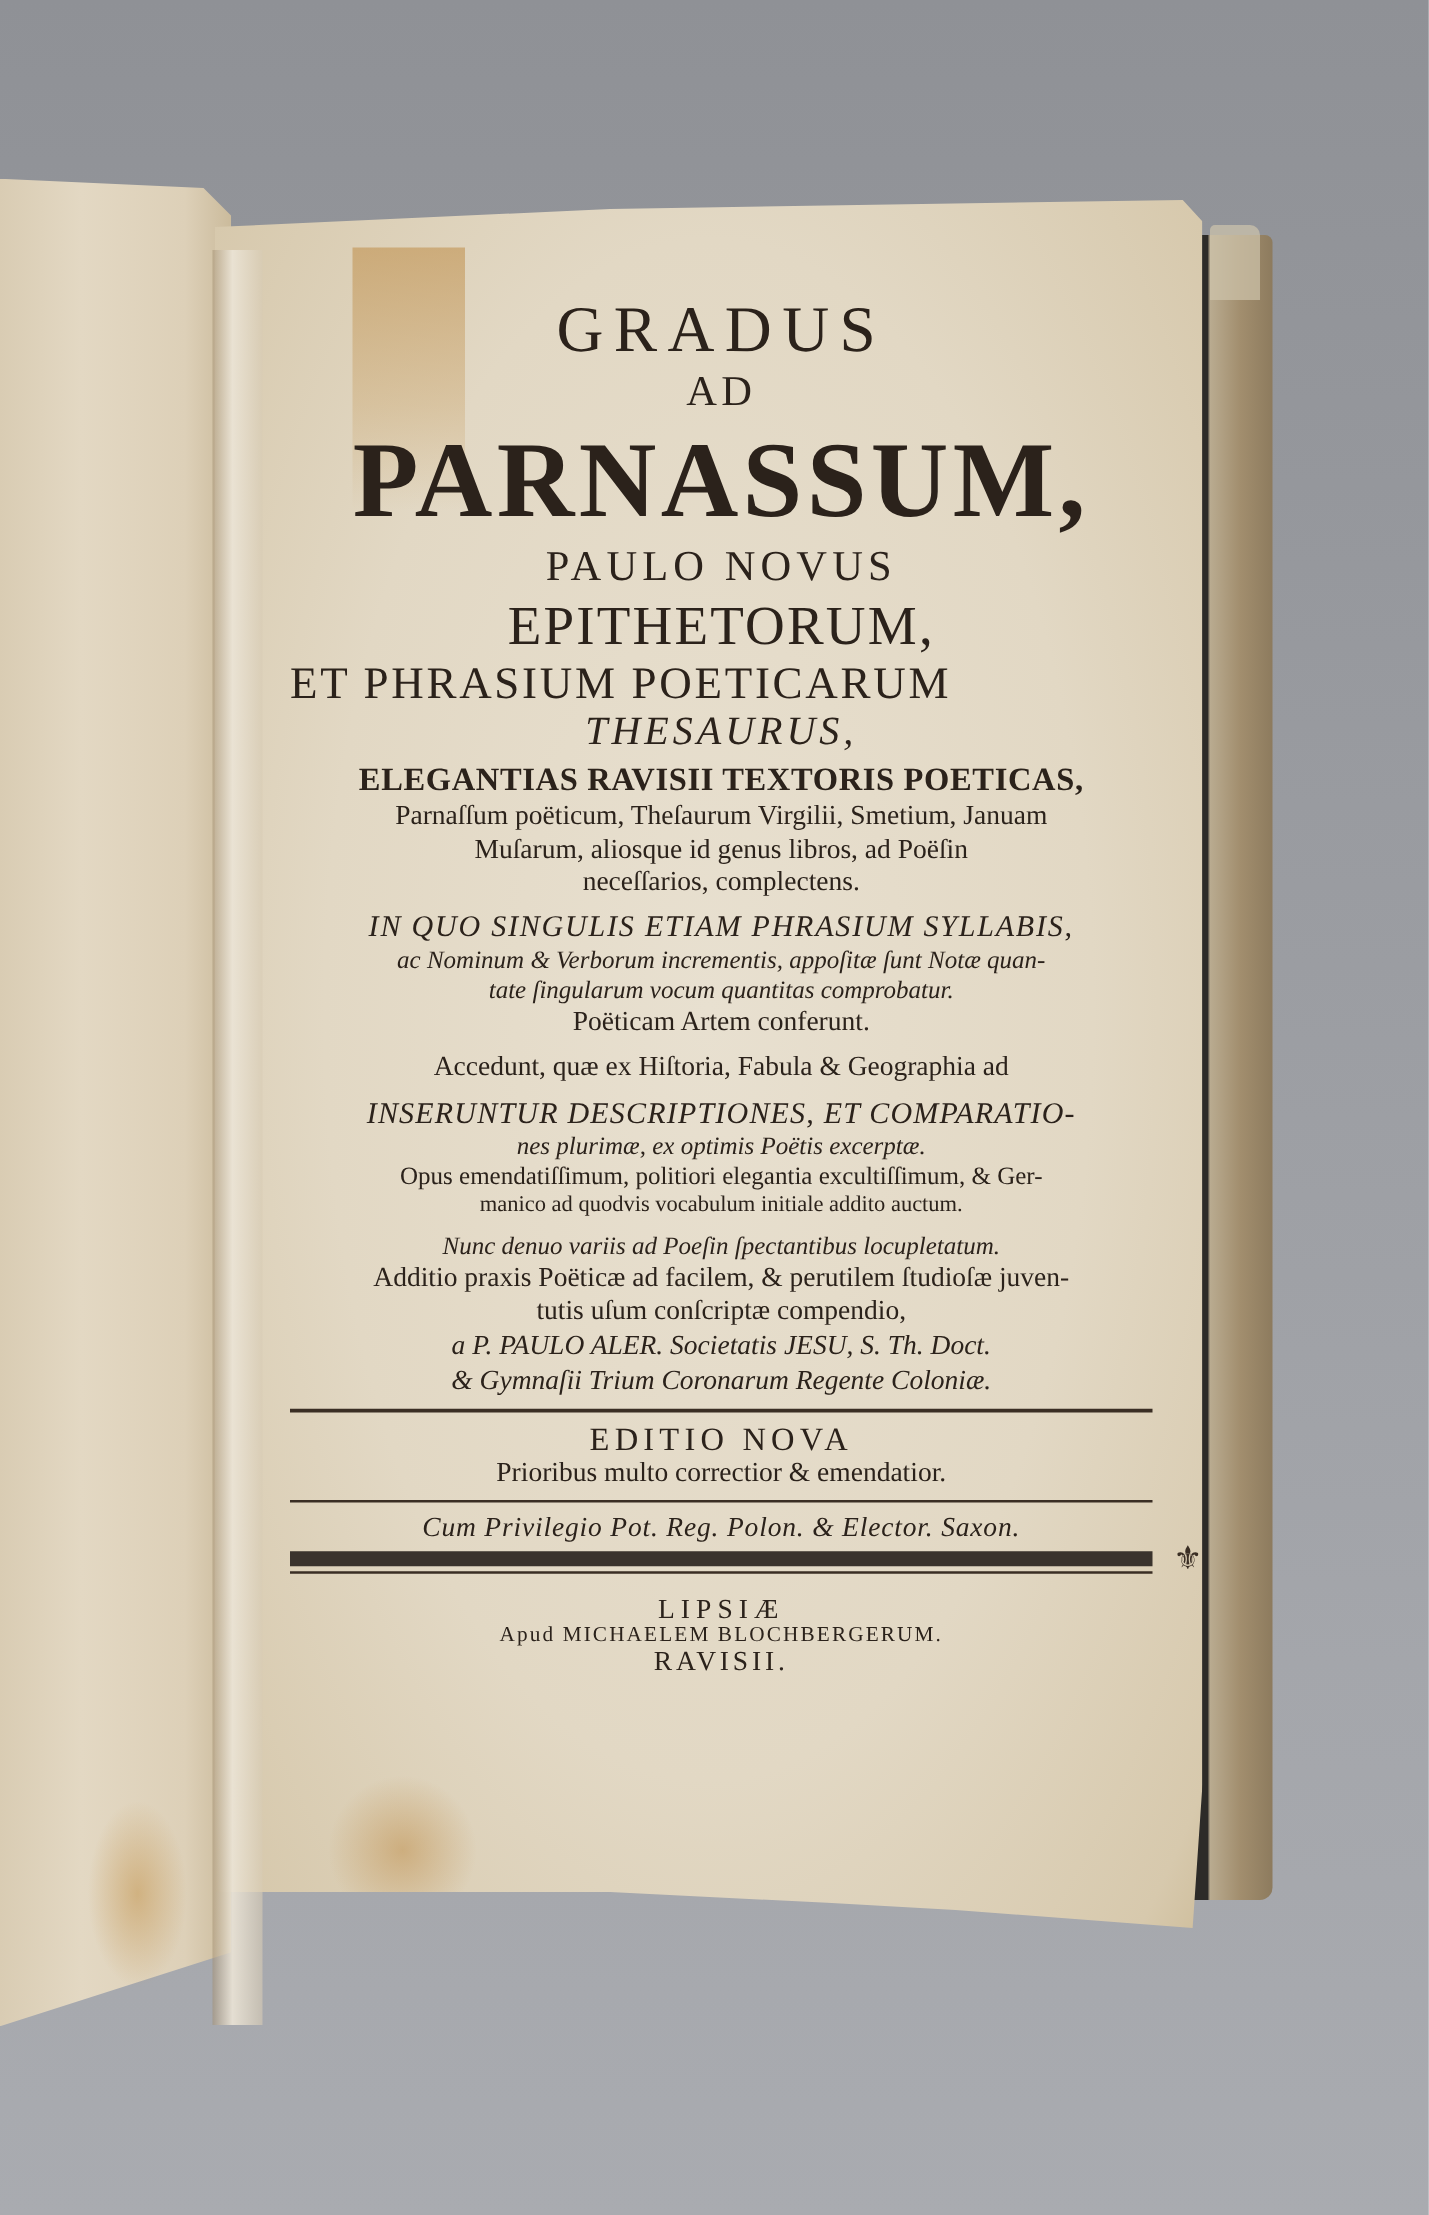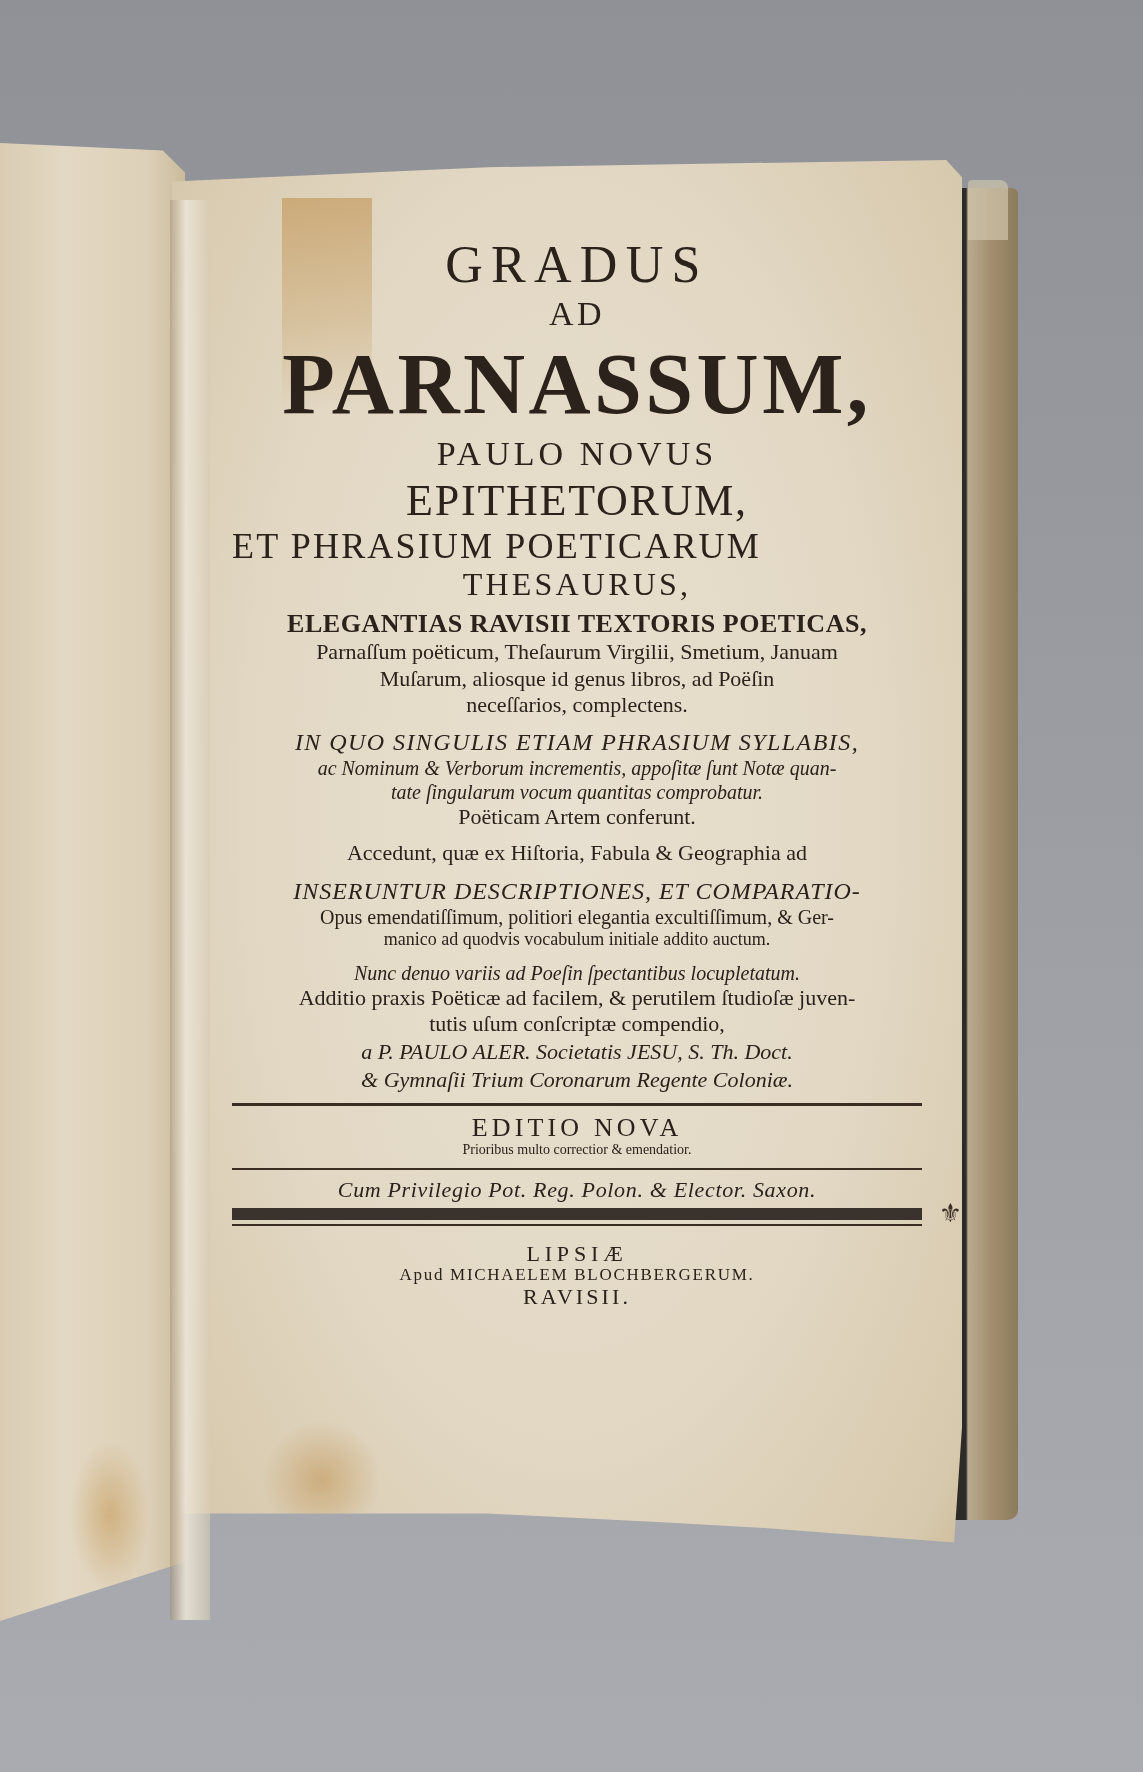--- a/index.html
+++ b/index.html
@@ -49,21 +49,21 @@
   .stain-bottom {
     position:absolute; left:90px; top:1260px; width:120px; height:120px;
     background: radial-gradient(ellipse at center, rgba(190,140,70,.5), rgba(190,140,70,0) 70%);
   }
 
   .content {
     position:absolute; left:232px; top:200px; width:690px;
     color:#2b221b; text-align:center;
   }
   .line { display:block; white-space:nowrap; line-height:1.1; }
-  .it { }
+  .it { font-style:italic; }
 
   .l-gradus   { font-size:52px; letter-spacing:0.16em; margin-top:36px; }
   .l-ad       { font-size:34px; letter-spacing:0.1em; margin-top:2px; }
   .l-parnassum{ font-size:86px; font-weight:bold; letter-spacing:0.04em; margin-top:4px; }
   .l-sive     { font-size:34px; letter-spacing:0.12em; margin-top:4px; }
   .l-synon    { font-size:68px; font-weight:bold; letter-spacing:0.005em; margin-top:2px; }
   .l-epith    { font-size:44px; letter-spacing:0.04em; margin-top:4px; }
   .l-et       { font-size:36px; letter-spacing:0.06em; text-align:justify; margin-top:2px; }
   .l-thes     { font-size:32px; letter-spacing:0.1em; }
   .l-eleg     { font-size:26px; letter-spacing:0.02em; margin-top:8px; font-weight:bold; }
@@ -73,21 +73,21 @@
   .l-acced    { font-size:22px; margin-top:12px; }
   .l-inser    { font-size:24px; font-style:italic; letter-spacing:0.04em; margin-top:12px; }
   .l-opus     { font-size:20px; margin-top:2px; }
   .l-manico   { font-size:18px; margin-top:2px;font-family:Liberation Serif, serif; }
   .l-nunc     { font-size:20px; font-style:italic; margin-top:12px; }
   .l-author   { font-size:22px; font-style:italic; margin-top:4px; }
   .rule { height:3px; background:#3a2e24; margin:10px 0 8px 0; }
   .rule.thin { height:2px; }
   .rule.thick { height:12px; background:#3a332d; margin:6px 0 4px 0; }
   .l-editio   { font-size:26px; letter-spacing:0.16em; }
-  .l-prior    { font-size:14px; }
+  .l-prior    { font-size:22px; }
   .l-cum      { font-size:22px; font-style:italic; letter-spacing:0.03em; }
   .l-lipsiae  { font-size:22px; letter-spacing:0.22em; margin-top:16px; }
   .l-apud     { font-size:17px; letter-spacing:0.1em; margin-top:0; }
   .l-year     { font-size:22px; letter-spacing:0.14em; }
   .ornament   { position:absolute; right:-40px; font-size:26px; color:#3a2e24; }
   .rule-row { position:relative; }
 </style>
 </head>
 <body>
 
@@ -112,20 +112,21 @@
     <span class="line l-eleg">ELEGANTIAS RAVISII TEXTORIS POETICAS,</span>
     <span class="line l-small">Parnaſſum poëticum, Theſaurum Virgilii, Smetium, Januam</span>
     <span class="line l-small">Muſarum, aliosque id genus libros, ad Poëſin</span>
     <span class="line l-small">neceſſarios, complectens.</span>
     <span class="line l-inquo">IN QUO SINGULIS ETIAM PHRASIUM SYLLABIS,</span>
     <span class="line l-sm-it">ac Nominum &amp; Verborum incrementis, appoſitæ ſunt Notæ quan-</span>
     <span class="line l-sm-it">tate ſingularum vocum quantitas comprobatur.</span>
     <span class="line l-small">Poëticam Artem conferunt.</span>
     <span class="line l-acced">Accedunt, quæ ex Hiſtoria, Fabula &amp; Geographia ad</span>
     <span class="line l-inser">INSERUNTUR DESCRIPTIONES, ET COMPARATIO-</span>
+    <span class="line l-sm-it">nes plurimæ, ex optimis Poëtis excerptæ.</span>
     <span class="line l-opus">Opus emendatiſſimum, politiori elegantia excultiſſimum, &amp; Ger-</span>
     <span class="line l-manico">manico ad quodvis vocabulum initiale addito auctum.</span>
     <span class="line l-nunc">Nunc denuo variis ad Poeſin ſpectantibus locupletatum.</span>
     <span class="line l-small">Additio praxis Poëticæ ad facilem, &amp; perutilem ſtudioſæ juven-</span>
     <span class="line l-small">tutis uſum conſcriptæ compendio,</span>
     <span class="line l-author">a P. PAULO ALER. Societatis JESU, S. Th. Doct.</span>
     <span class="line l-author">&amp; Gymnaſii Trium Coronarum Regente Coloniæ.</span>
     <div class="rule"></div>
     <span class="line l-editio">EDITIO NOVA</span>
     <span class="line l-prior">Prioribus multo correctior &amp; emendatior.</span>

